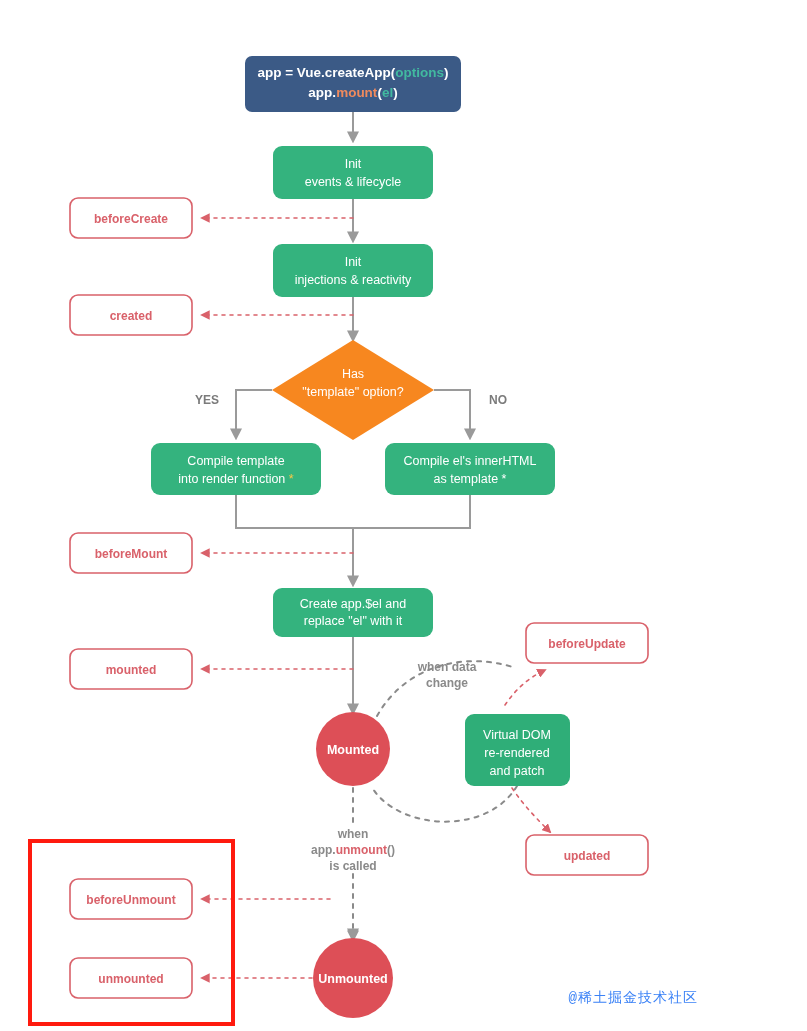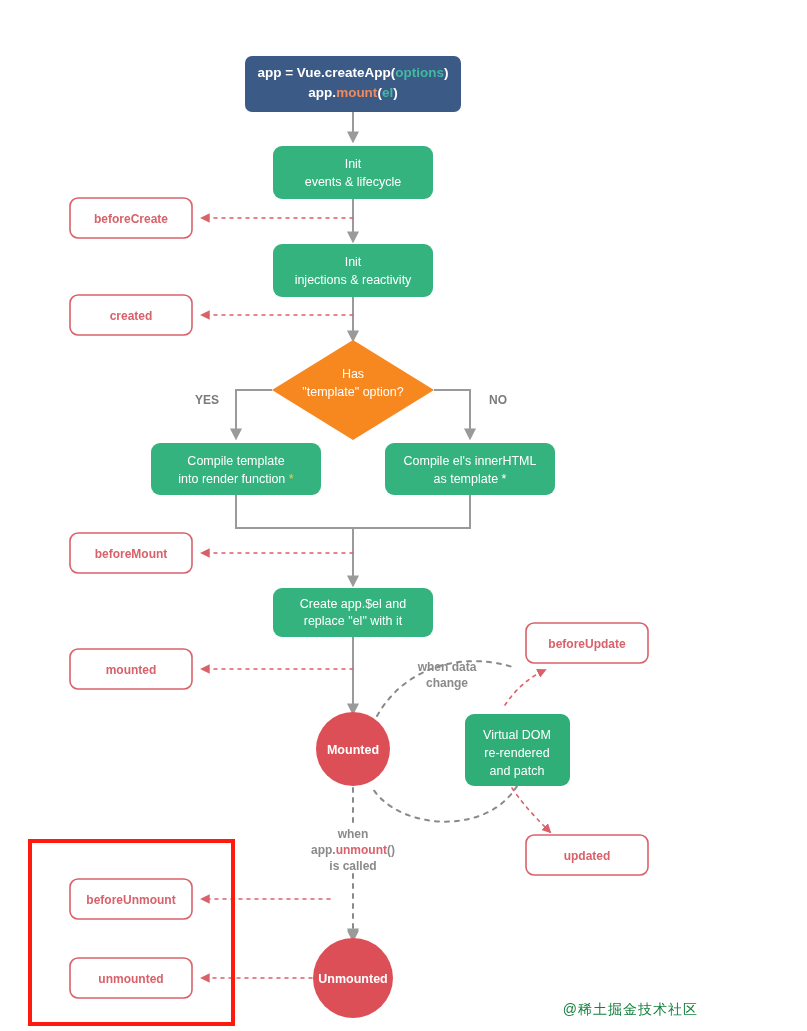--- a/index.html
+++ b/index.html
@@ -5,23 +5,23 @@
   html,body{margin:0;padding:0;background:#ffffff;}
   body{
     width:807px;height:1031px;overflow:hidden;
     font-family:"Liberation Sans","DejaVu Sans",sans-serif;
     color:#2c3e50;
   }
   #stage{position:relative;width:716px;height:1031px;background:#fff;}
   svg#diagram{position:absolute;left:0;top:0;width:807px;height:1031px;}
   .node-text{font-family:"Liberation Sans","DejaVu Sans",sans-serif;}
   .watermark{
-    position:absolute;right:18px;bottom:12px;
-    font-family:Liberation Sans, sans-serif;
-    font-size:14px;color:#15803d;letter-spacing:1px;
+    position:absolute;right:18px;bottom:24px;
+    font-family:Liberation Mono, monospace;
+    font-size:14px;color:#3b82f6;letter-spacing:1px;
     user-select:none;
   }
 </style>
 </head>
 <body>
 
 <div id="stage">
 
   <svg id="diagram" viewBox="0 0 807 1031">
     <defs>

